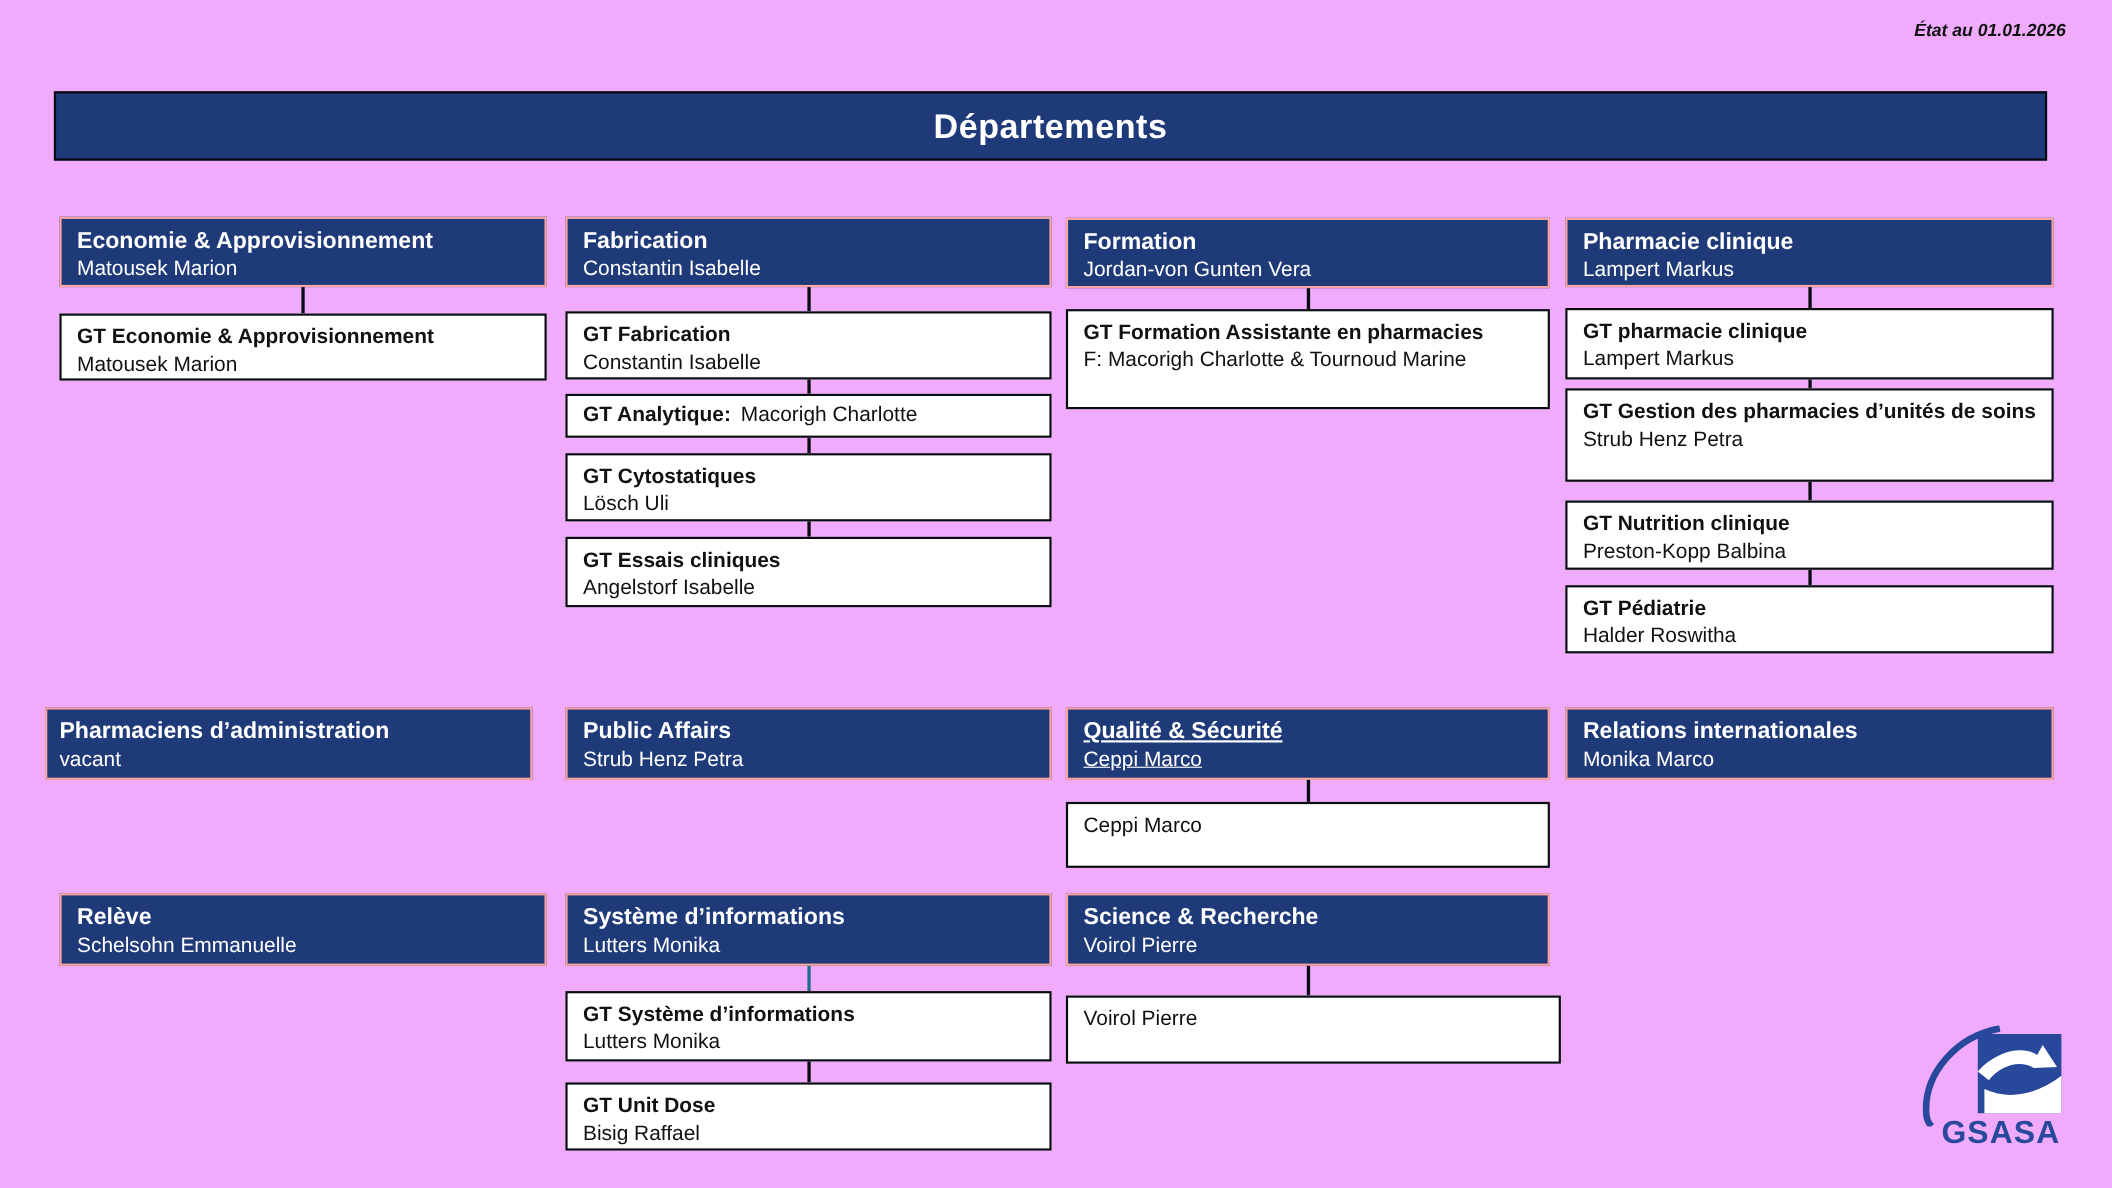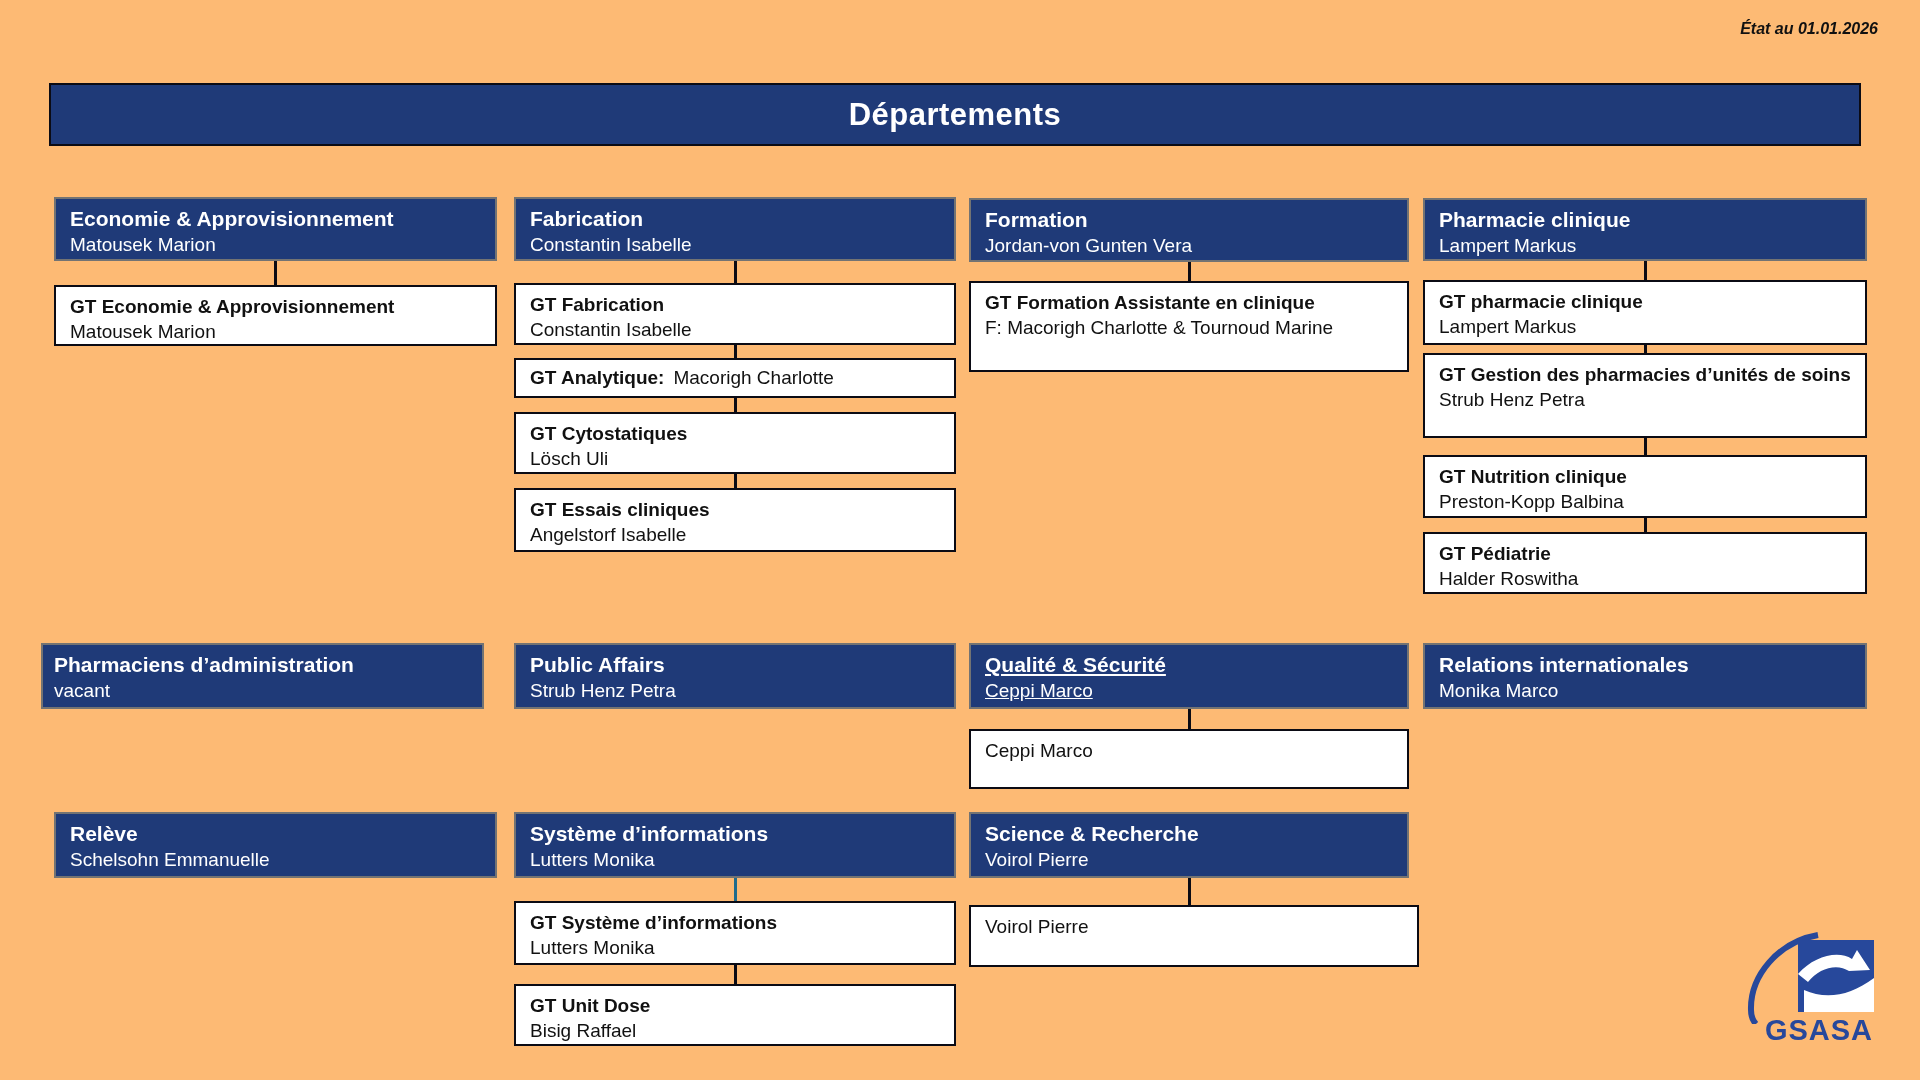--- a/index.html
+++ b/index.html
@@ -1,22 +1,22 @@
 <!DOCTYPE html>
 <html style="--dept-bg: #1F3A78; --accent: #1F6B8C; --logo-blue: #27489B;"><head>
 <meta charset="utf-8">
 <style>
   html,body{margin:0;padding:0;background:#ffffff;}
-  #canvas{position:relative;width:1920px;height:1080px;background:#fdba74;overflow:hidden;
+  #canvas{position:relative;width:1920px;height:1080px;background:#f0abfc;overflow:hidden;
           font-family:"Liberation Sans", sans-serif;}
   .date{position:absolute;top:20px;right:42px;font-size:16px;font-weight:700;font-style:italic;color:#111;}
   .title-bar{position:absolute;left:49px;top:83px;width:1812px;height:63px;background:var(--dept-bg);
              border:2px solid #0b0b14;box-sizing:border-box;display:flex;align-items:center;justify-content:center;}
   .title-bar span{color:#fff;font-size:31px;font-weight:700;letter-spacing:.5px;}
-  .dept-box{position:absolute;background:var(--dept-bg);border:2px solid #737373;box-sizing:border-box;
+  .dept-box{position:absolute;background:var(--dept-bg);border:2px solid #fca5a5;box-sizing:border-box;
             color:#fff;padding:6px 0 0 14px;overflow:hidden;}
   .dept-box .nm{font-size:21px;font-weight:700;line-height:27px;white-space:nowrap;}
   .dept-box .hd{font-size:19px;line-height:25px;white-space:nowrap;}
   .gt-box{position:absolute;background:#fff;border:2px solid #0b0b14;box-sizing:border-box;color:#111;
           padding:7px 10px 0 14px;overflow:hidden;}
   .gt-box .ti{font-size:19px;font-weight:700;line-height:25px;}
   .gt-box .hd{font-size:19px;line-height:25px;}
   .gt-box.inline{display:flex;align-items:center;padding-top:0;}
   .gt-box.inline .ti{margin-right:9px;line-height:normal;}
   .gt-box.inline .hd{line-height:normal;}
@@ -67,21 +67,21 @@
       <div class="gt-box" style="left: 514px; top: 488px; width: 442px; height: 64px;">
         <div class="ti">GT Essais cliniques</div>
         <div class="hd">Angelstorf Isabelle</div>
       </div>
       <div class="dept-box" style="left: 969px; top: 198px; width: 440px; height: 64px;">
         <div class="nm">Formation</div>
         <div class="hd">Jordan-von Gunten Vera</div>
       </div>
       <div class="connector" style="left: 1188px; top: 262px; width: 3px; height: 19px;"></div>
       <div class="gt-box" style="left: 969px; top: 281px; width: 440px; height: 91px;">
-        <div class="ti">GT Formation Assistante en clinique</div>
+        <div class="ti">GT Formation Assistante en pharmacies</div>
         <div class="hd">F: Macorigh Charlotte &amp; Tournoud Marine</div>
       </div>
       <div class="dept-box" style="left: 1423px; top: 198px; width: 444px; height: 63px;">
         <div class="nm">Pharmacie clinique</div>
         <div class="hd">Lampert Markus</div>
       </div>
       <div class="connector" style="left: 1644px; top: 261px; width: 3px; height: 19px;"></div>
       <div class="gt-box" style="left: 1423px; top: 280px; width: 444px; height: 65px;">
         <div class="ti">GT pharmacie clinique</div>
         <div class="hd">Lampert Markus</div>

